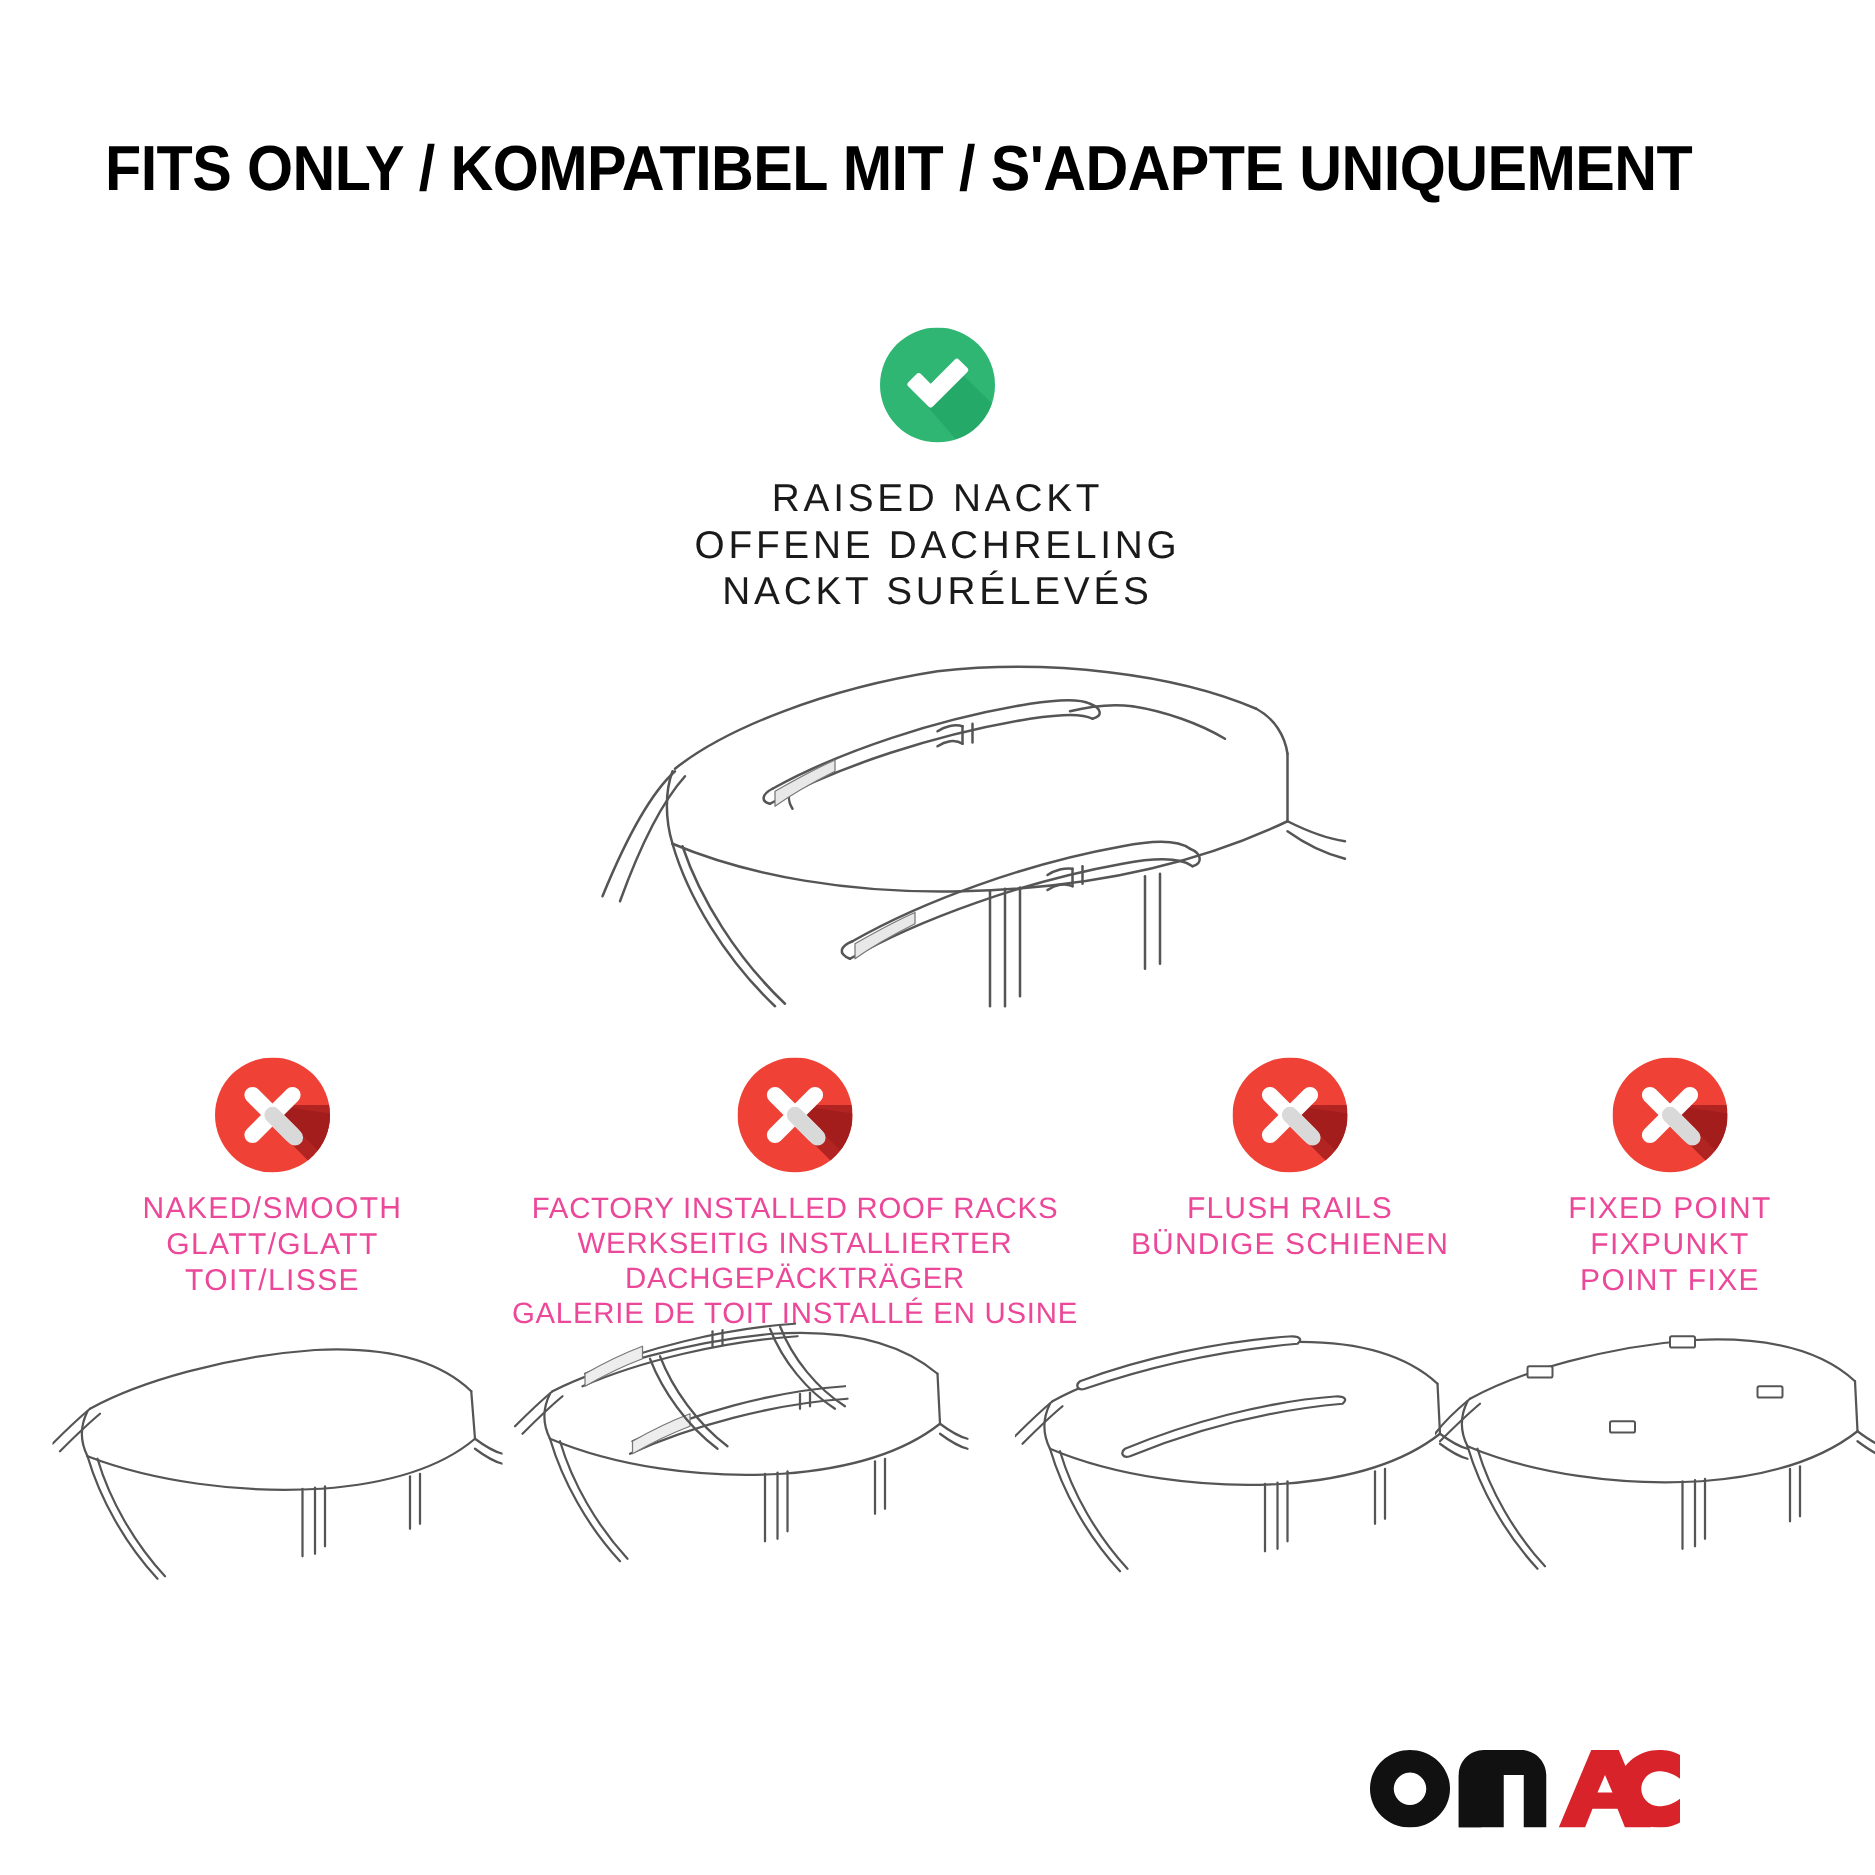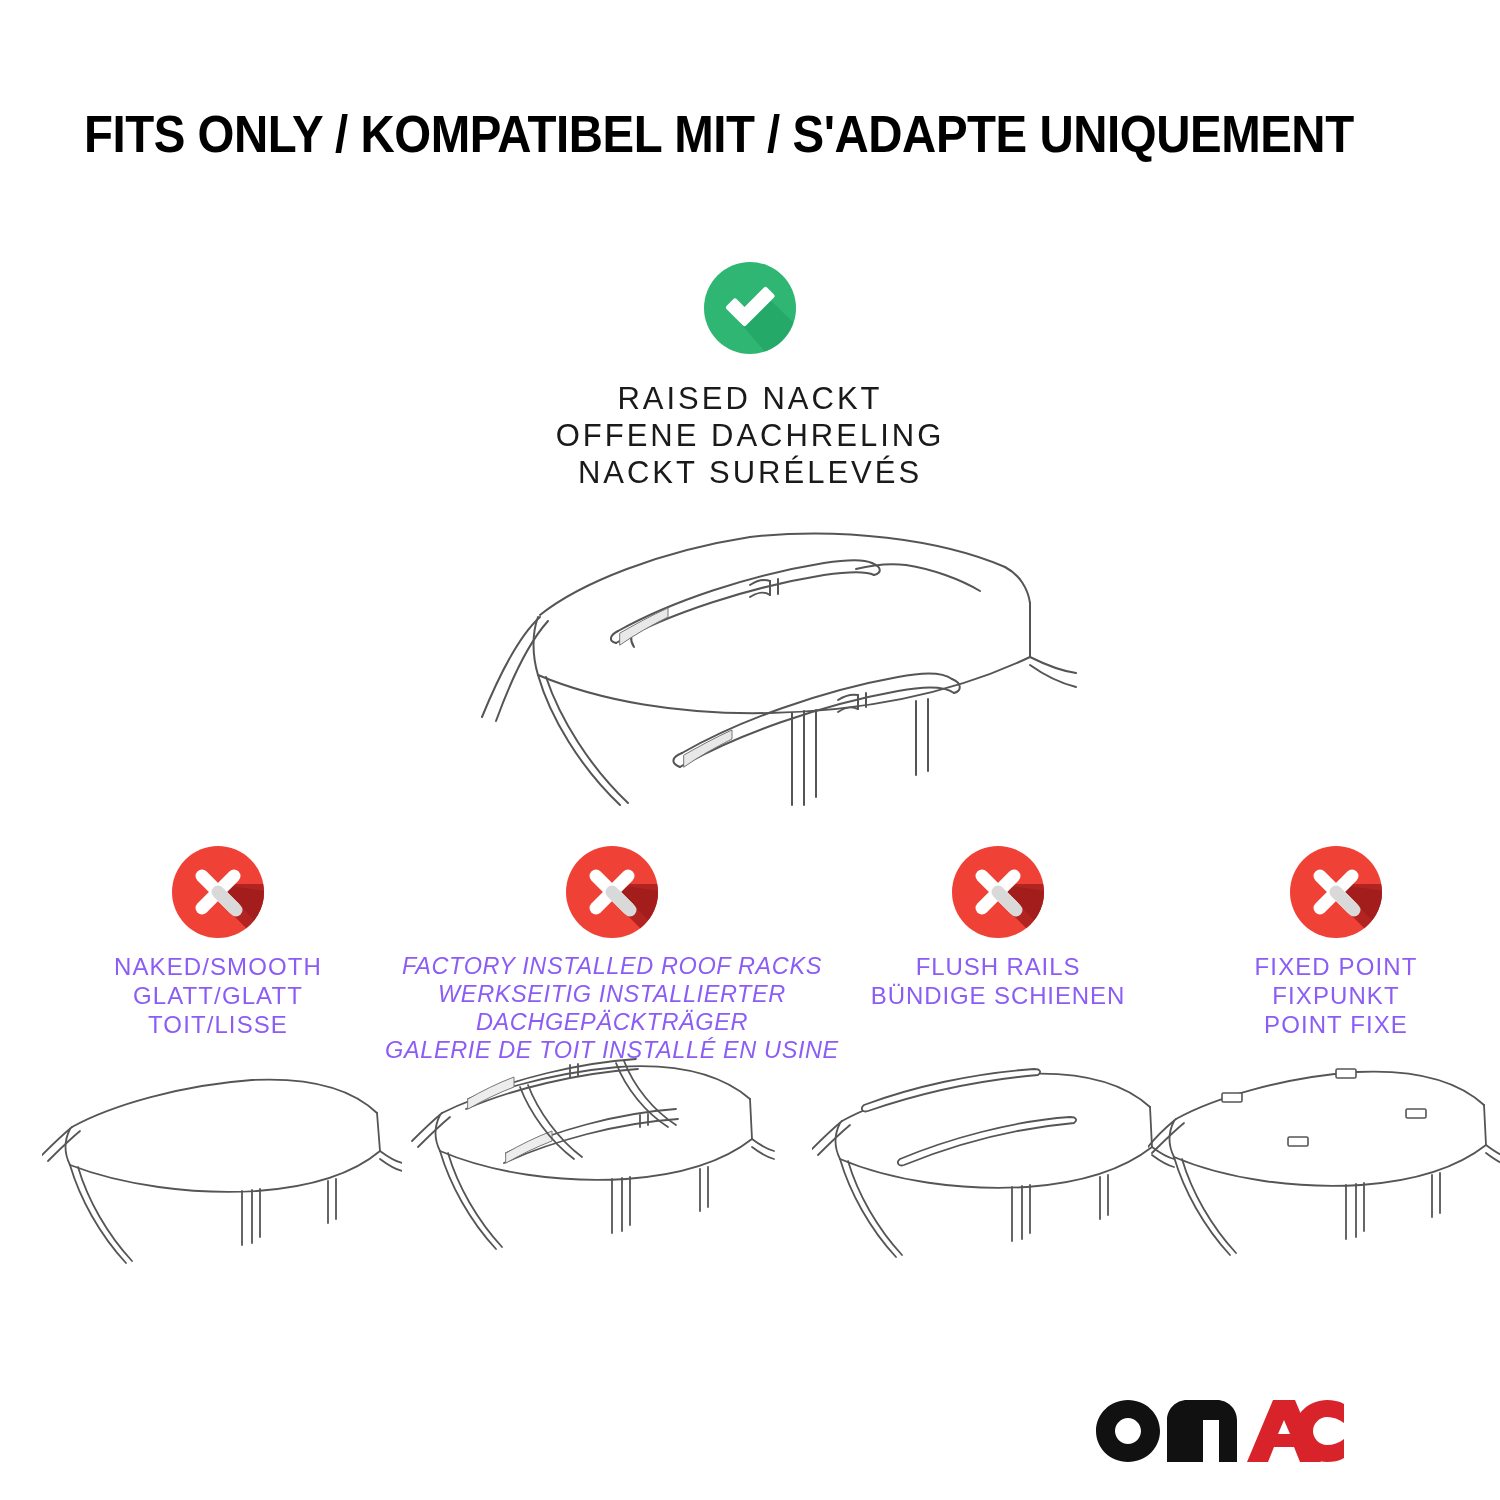--- a/index.html
+++ b/index.html
@@ -66,27 +66,27 @@
     width:1500px; height:300px;
   }
   .col{position:absolute;top:0;text-align:center;}
   .col .badge{width:92px;height:92px;margin:0 auto;}
 
   .col-labels{
     margin-top:14px;
     font-size:24px;
     line-height:29px;
     letter-spacing:1.1px;
-    color:#8b5cf6;
+    color:#ec4899;
     white-space:nowrap;
   }
 
   .col1{left:48px;width:340px;}
-  .col2{left:384px;width:456px;font-style:italic;}
-  .col3{left:822px;width:352px;}
+  .col2{left:408px;width:456px;}
+  .col3{left:856px;width:352px;}
   .col4{left:1212px;width:248px;}
 
   .col2 .col-labels{font-size:23.5px;line-height:28px;letter-spacing:0.6px;}
   .col3 .col-labels{font-size:24px;line-height:29px;letter-spacing:0.9px;}
 
   
   .roof-row{
     position:absolute;
     left:0; top:1055px;
     width:1500px; height:245px;

